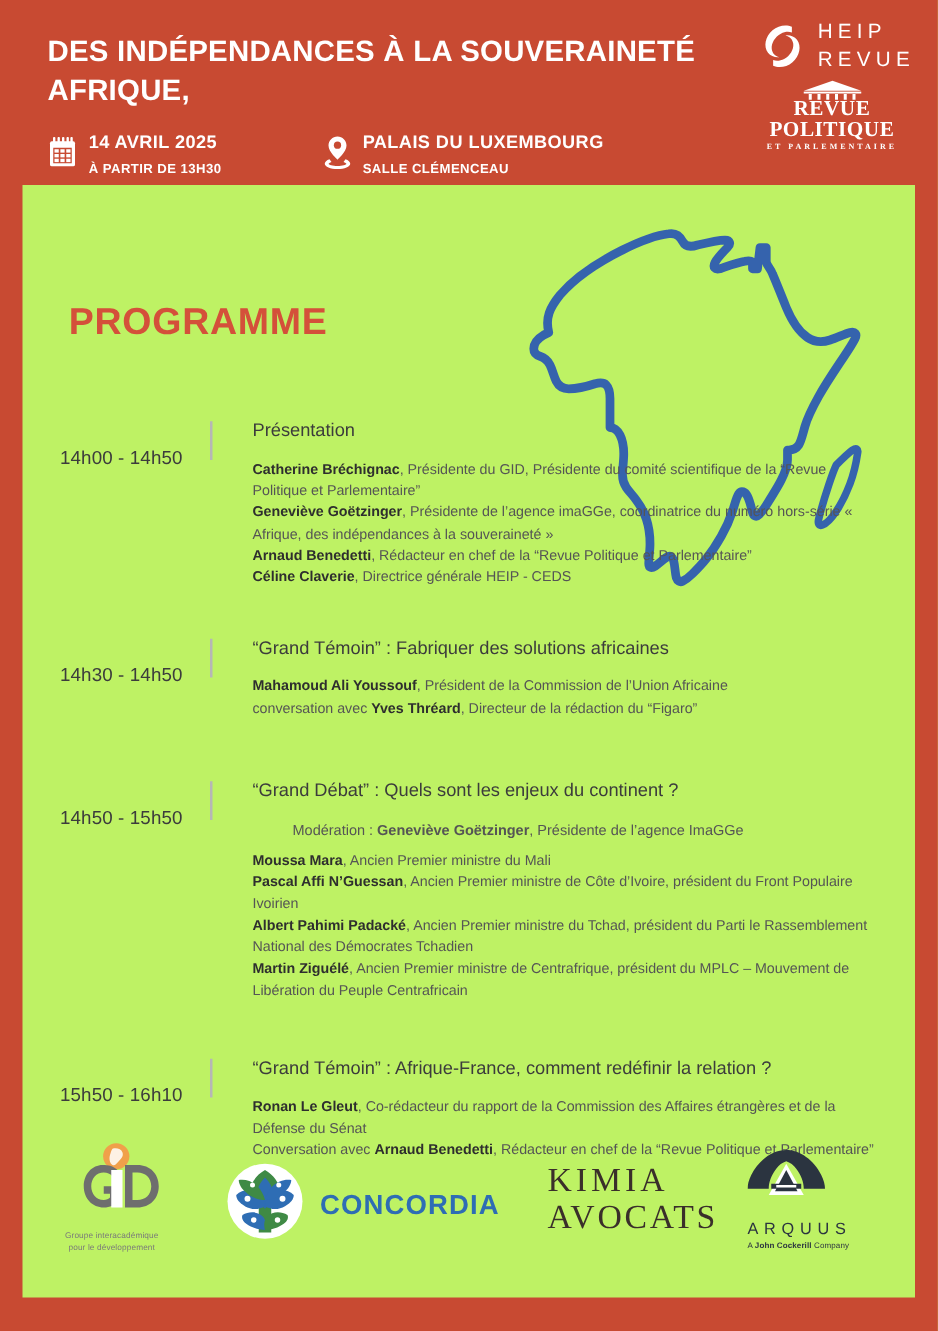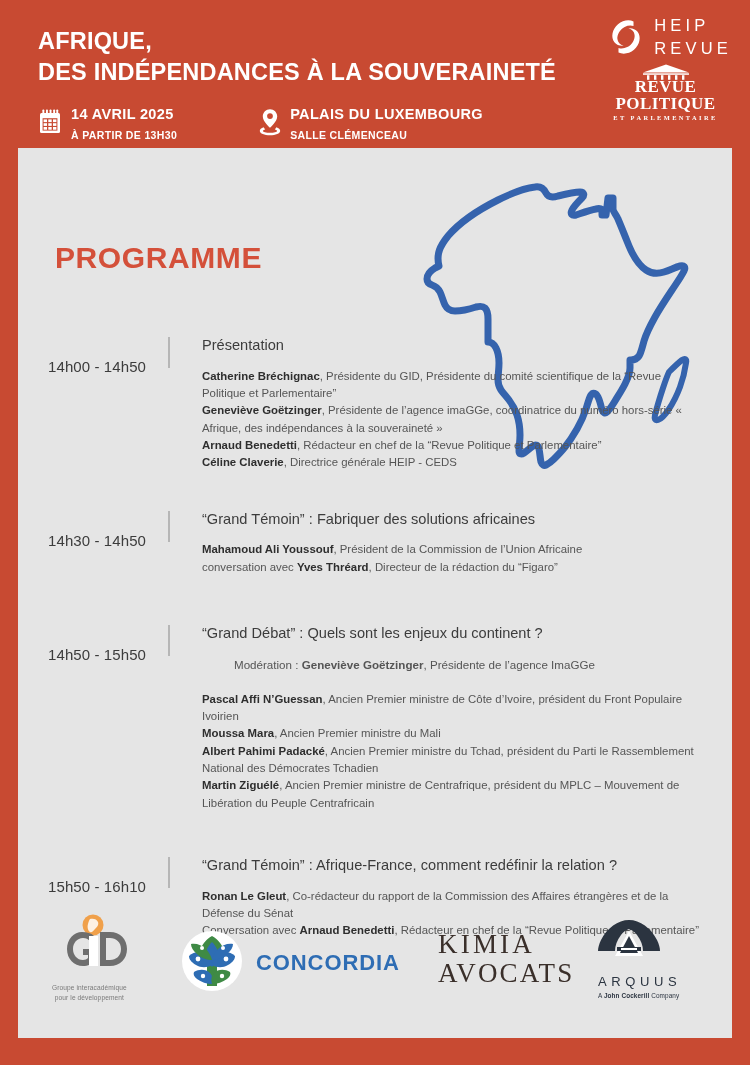--- a/index.html
+++ b/index.html
@@ -106,21 +106,21 @@
     line-height: 1;
   }
 
   
   .sheet {
     position: absolute;
     left: 18px;
     top: 148px;
     width: 714px;
     height: 890px;
-    background: #e5e5e5;
+    background: #bef264;
     overflow: hidden;
   }
 
   .africa {
     position: absolute;
     right: 8px;
     top: 6px;
     width: 330px;
     height: 400px;
     pointer-events: none;
@@ -171,21 +171,21 @@
     font-size: 14.6px;
     color: #3c3c3c;
     line-height: 1.35;
     margin-bottom: 12px;
   }
   .slot-moderation {
     font-size: 11.6px;
     color: #555;
     line-height: 1.55;
     margin-left: 32px;
-    margin-bottom: 17px;
+    margin-bottom: 7px;
   }
   .speaker {
     font-size: 11.4px;
     color: #555555;
     line-height: 1.52;
   }
   .speaker b { color: #2e2e2e; font-weight: 700; }
 
   
   .footer-logos {
@@ -250,22 +250,22 @@
   .arquus-sub b { font-weight: 700; }
 </style>
 </head>
 <body>
 
 <div class="poster">
 
   <div class="header">
 
     <div class="title-block">
+      <div class="title-line">DES INDÉPENDANCES À LA SOUVERAINETÉ</div>
       <div class="title-line">AFRIQUE,</div>
-      <div class="title-line">DES INDÉPENDANCES À LA SOUVERAINETÉ</div>
     </div>
 
     <div class="meta-row">
 
       <div class="meta-item">
         <span class="icon-cal">
           <svg width="24" height="26" viewBox="0 0 24 26" aria-hidden="true">
             <rect x="2" y="4" width="20" height="20" rx="1.5" fill="#ffffff"></rect>
             <rect x="4.6" y="9.2" width="14.8" height="12.4" fill="#c84a32"></rect>
             <g fill="#ffffff">
@@ -395,22 +395,22 @@
           <div class="speaker"><span>conversation avec </span><b>Yves Thréard</b><span>, Directeur de la rédaction du “Figaro”</span></div>
         </div>
       </div>
 
       <div class="slot" style="margin-bottom:44px;">
         <div class="slot-time">14h50 - 15h50</div>
         <div class="slot-divider"></div>
         <div class="slot-body">
           <div class="slot-heading">“Grand Débat” : Quels sont les enjeux du continent ?</div>
           <div class="slot-moderation"><span>Modération : </span><b>Geneviève Goëtzinger</b><span>, Présidente de l’agence ImaGGe</span></div>
+          <div class="speaker"><b>Moussa Mara</b><span>, Ancien Premier ministre du Mali</span></div>
           <div class="speaker"><b>Pascal Affi N’Guessan</b><span>, Ancien Premier ministre de Côte d’Ivoire, président du Front Populaire Ivoirien</span></div>
-          <div class="speaker"><b>Moussa Mara</b><span>, Ancien Premier ministre du Mali</span></div>
           <div class="speaker"><b>Albert Pahimi Padacké</b><span>, Ancien Premier ministre du Tchad, président du Parti le Rassemblement National des Démocrates Tchadien</span></div>
           <div class="speaker"><b>Martin Ziguélé</b><span>, Ancien Premier ministre de Centrafrique, président du MPLC – Mouvement de Libération du Peuple Centrafricain</span></div>
         </div>
       </div>
 
       <div class="slot">
         <div class="slot-time">15h50 - 16h10</div>
         <div class="slot-divider"></div>
         <div class="slot-body">
           <div class="slot-heading">“Grand Témoin” : Afrique-France, comment redéfinir la relation ?</div>

